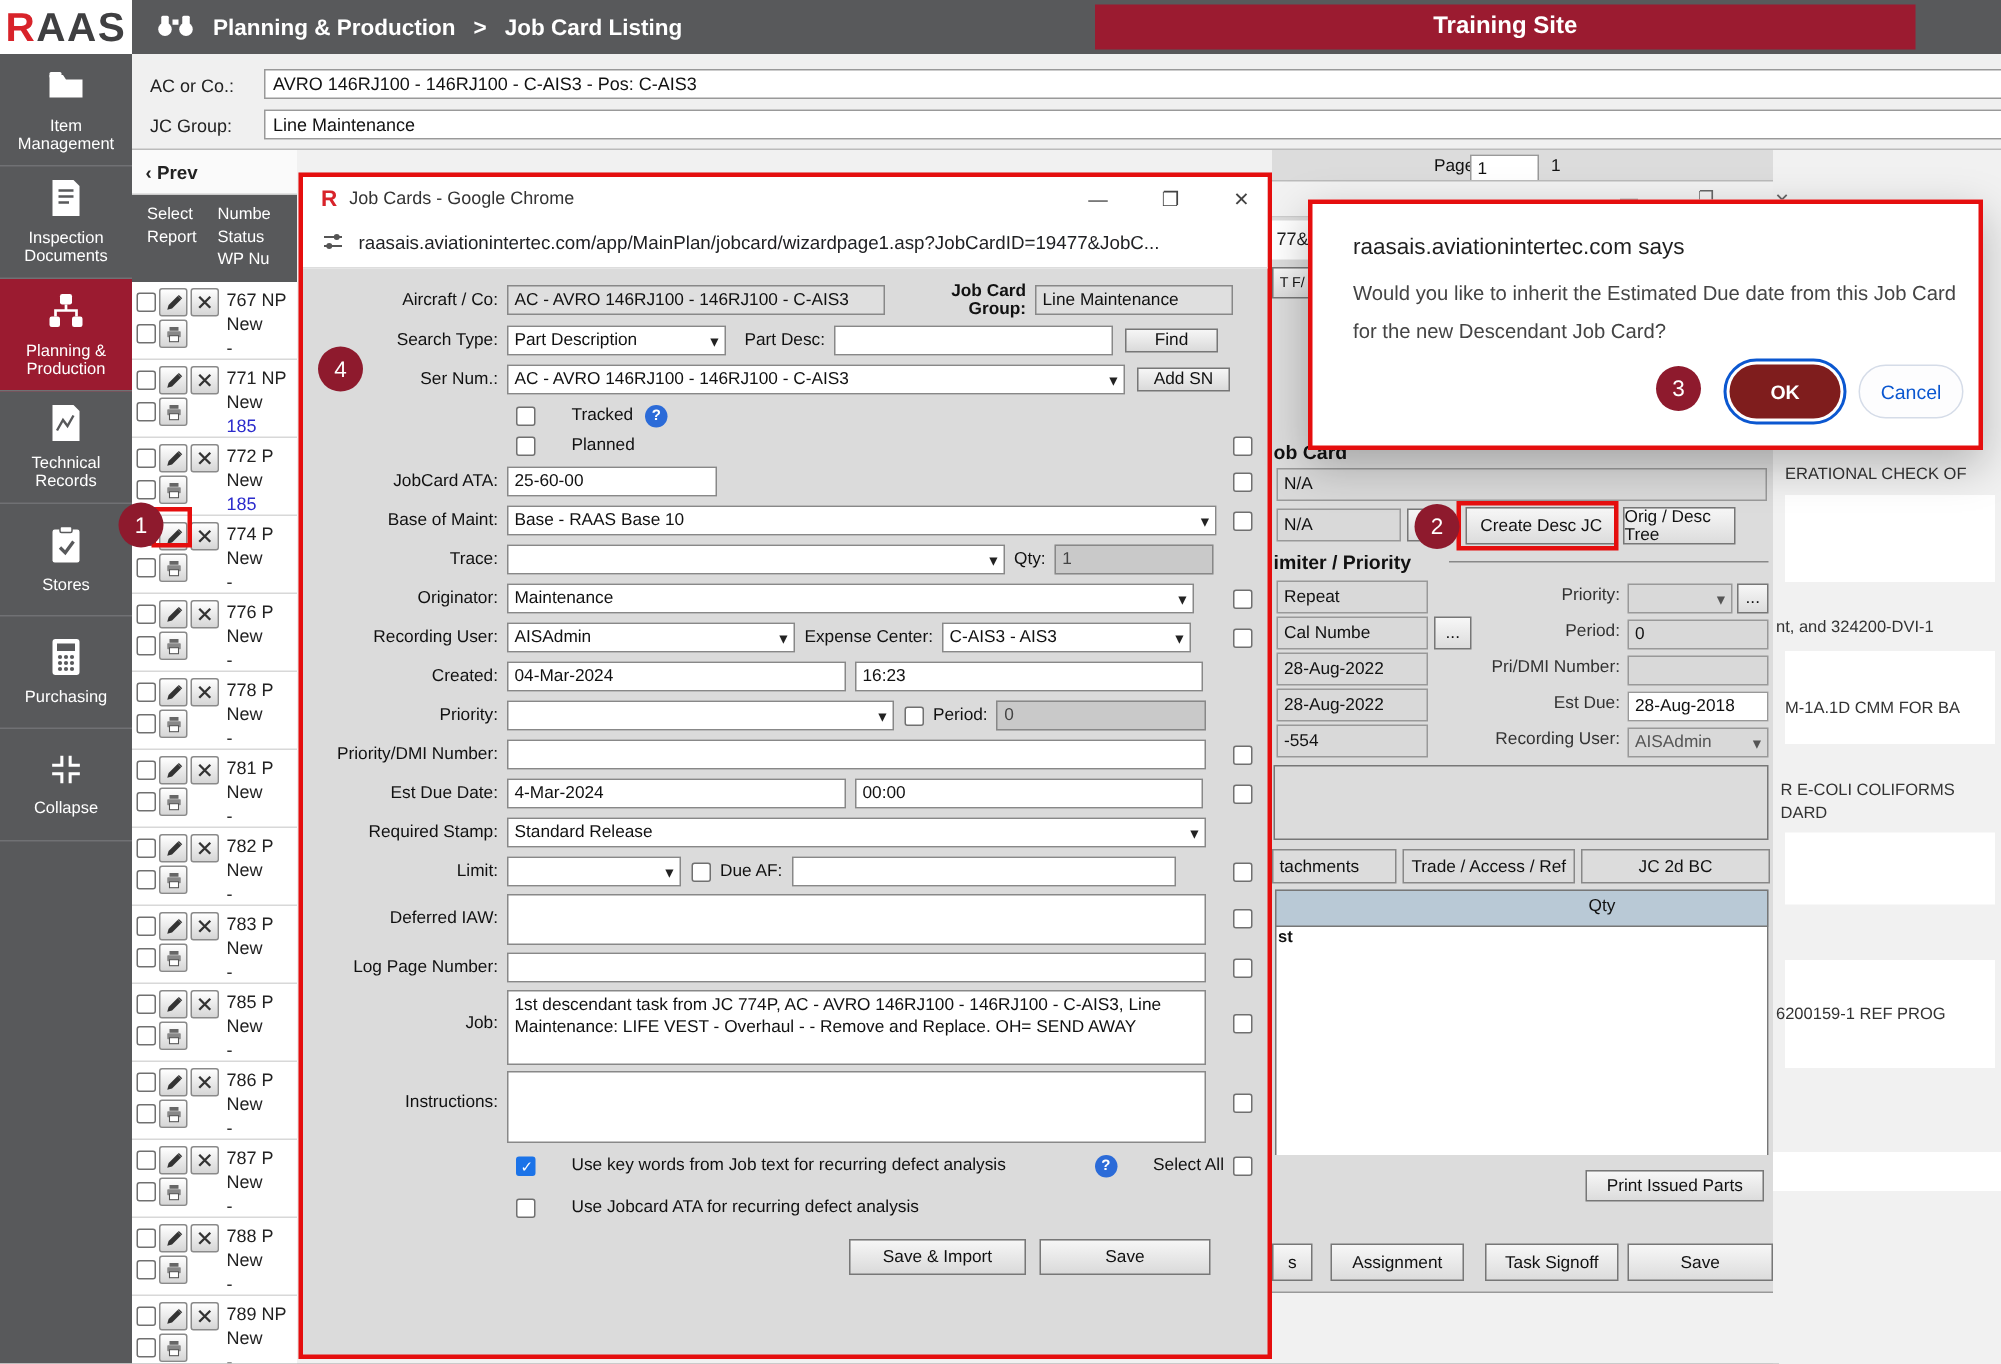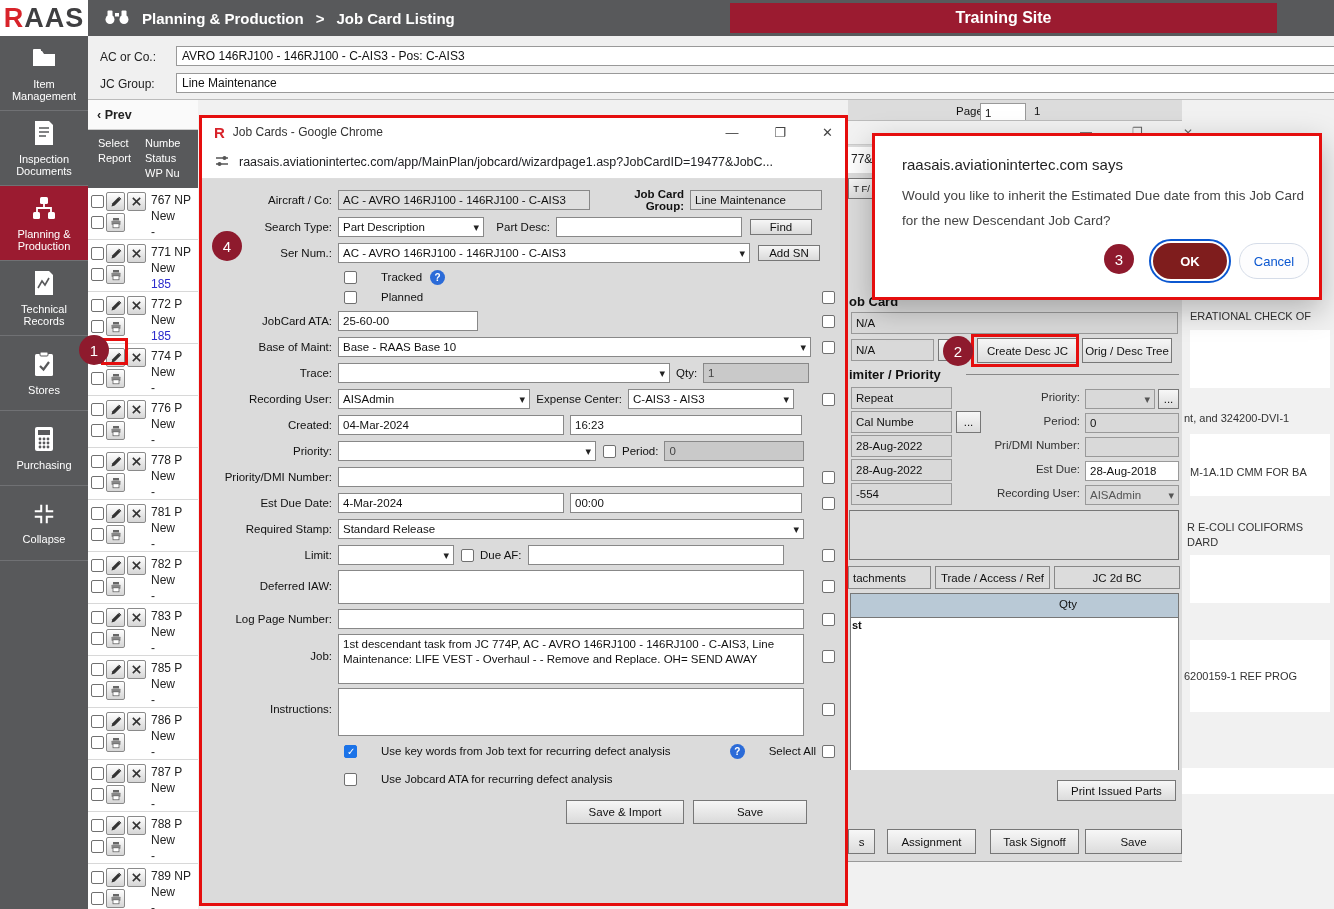--- a/index.html
+++ b/index.html
@@ -695,21 +695,21 @@
     </div>
     <div class="abs" style="left:0; top:47px; width:28px; height:26px; background:#fff;"></div>
     <div class="abs" style="left:3px; top:52px; font-size:12px; color:#222;">77&amp;</div>
     <div class="abs wbtn" style="left:0; top:78px; width:27px; height:21px; font-size:9.5px;">T F/</div>
 
     <div class="abs bghdr" style="left:1px; top:194px;">ob Card</div>
     <div class="abs ginp" style="left:3px; top:212px; width:327px; height:22px;">N/A</div>
     <div class="abs ginp" style="left:3px; top:239px; width:83px; height:22px;">N/A</div>
     <div class="abs wbtn" style="left:90px; top:239px; width:25px; height:22px;">...</div>
     <div class="abs wbtn" style="left:129px; top:238px; width:101px; height:25px;">Create Desc JC</div>
-    <div class="abs wbtn" style="left:234px; top:238px; width:90px; height:25px;">Orig / Desc Tree</div>
+    <div class="abs wbtn" style="left:234px; top:238px; width:75px; height:25px;">Orig / Desc Tree</div>
 
     <div class="abs bghdr" style="left:1px; top:267px;">imiter / Priority</div>
     <div class="abs" style="left:118px; top:274px; width:213px; border-top:1px solid #888;"></div>
 
     <div class="abs ginp" style="left:3px; top:287px; width:101px; height:22px;">Repeat</div>
     <div class="abs ginp" style="left:3px; top:311px; width:101px; height:22px;">Cal Numbe</div>
     <div class="abs wbtn" style="left:108px; top:311px; width:25px; height:22px;">...</div>
     <div class="abs ginp" style="left:3px; top:335px; width:101px; height:22px;">28-Aug-2022</div>
     <div class="abs ginp" style="left:3px; top:359px; width:101px; height:22px;">28-Aug-2022</div>
     <div class="abs ginp" style="left:3px; top:383px; width:101px; height:22px;">-554</div>
@@ -827,20 +827,27 @@
           </span>
         <span class="cb rcb"></span>
       </div>
       <div class="frow">
         <span class="flabel">Trace:</span>
         <span class="sel dis" style="width:332px;"></span>
         <span class="ilabel">Qty:</span>
         <span class="inp dis" style="width:106px;">1</span>
       </div>
       <div class="frow">
+        <span class="flabel">Originator:</span>
+        <span class="sel" style="width:458px;">
+            <span>Maintenance</span>
+          </span>
+        <span class="cb rcb"></span>
+      </div>
+      <div class="frow">
         <span class="flabel">Recording User:</span>
         <span class="sel dis" style="width:192px;">
             <span>AISAdmin</span>
           </span>
         <span class="ilabel" style="width:98px;">Expense Center:</span>
         <span class="sel" style="width:166px;">
             <span>C-AIS3 - AIS3</span>
           </span>
         <span class="cb rcb"></span>
       </div>

